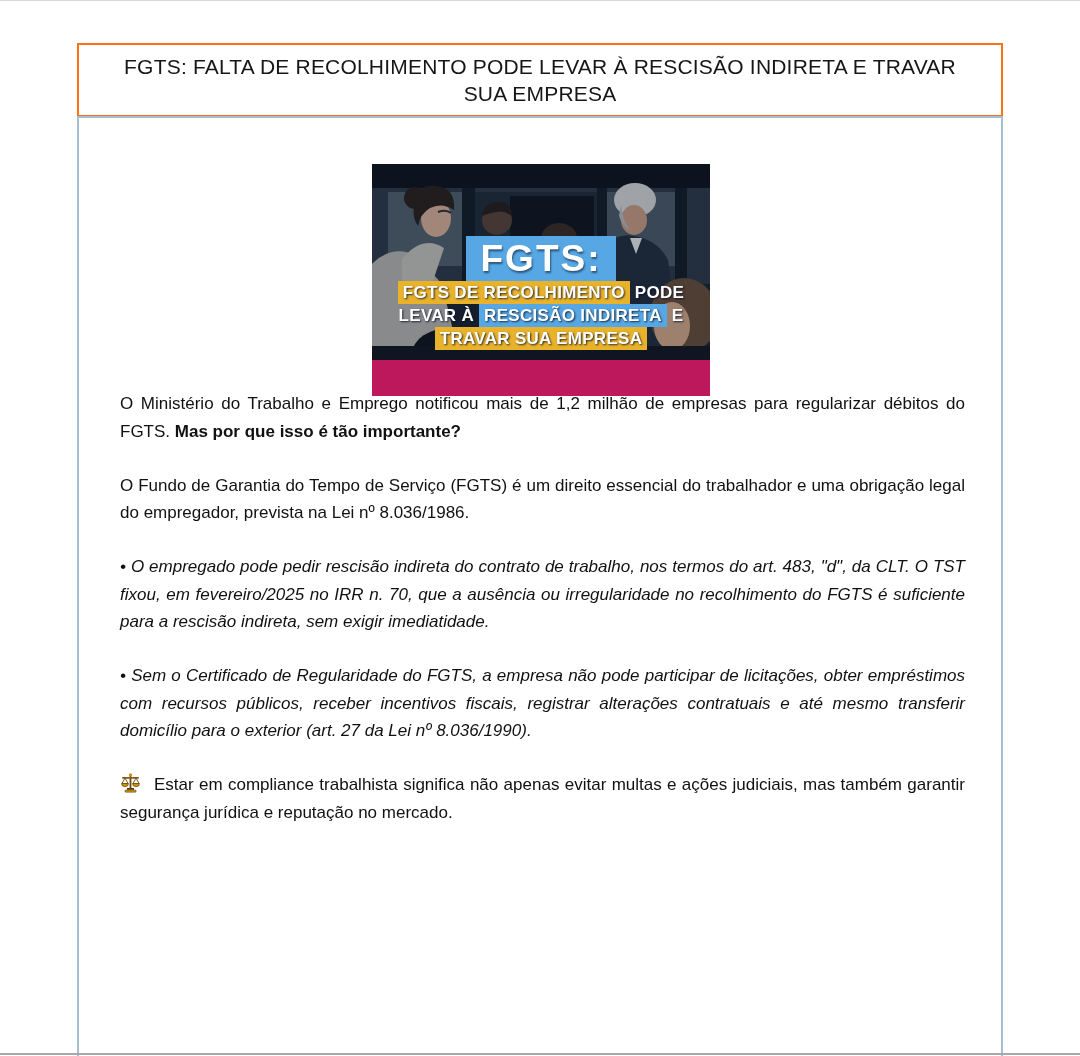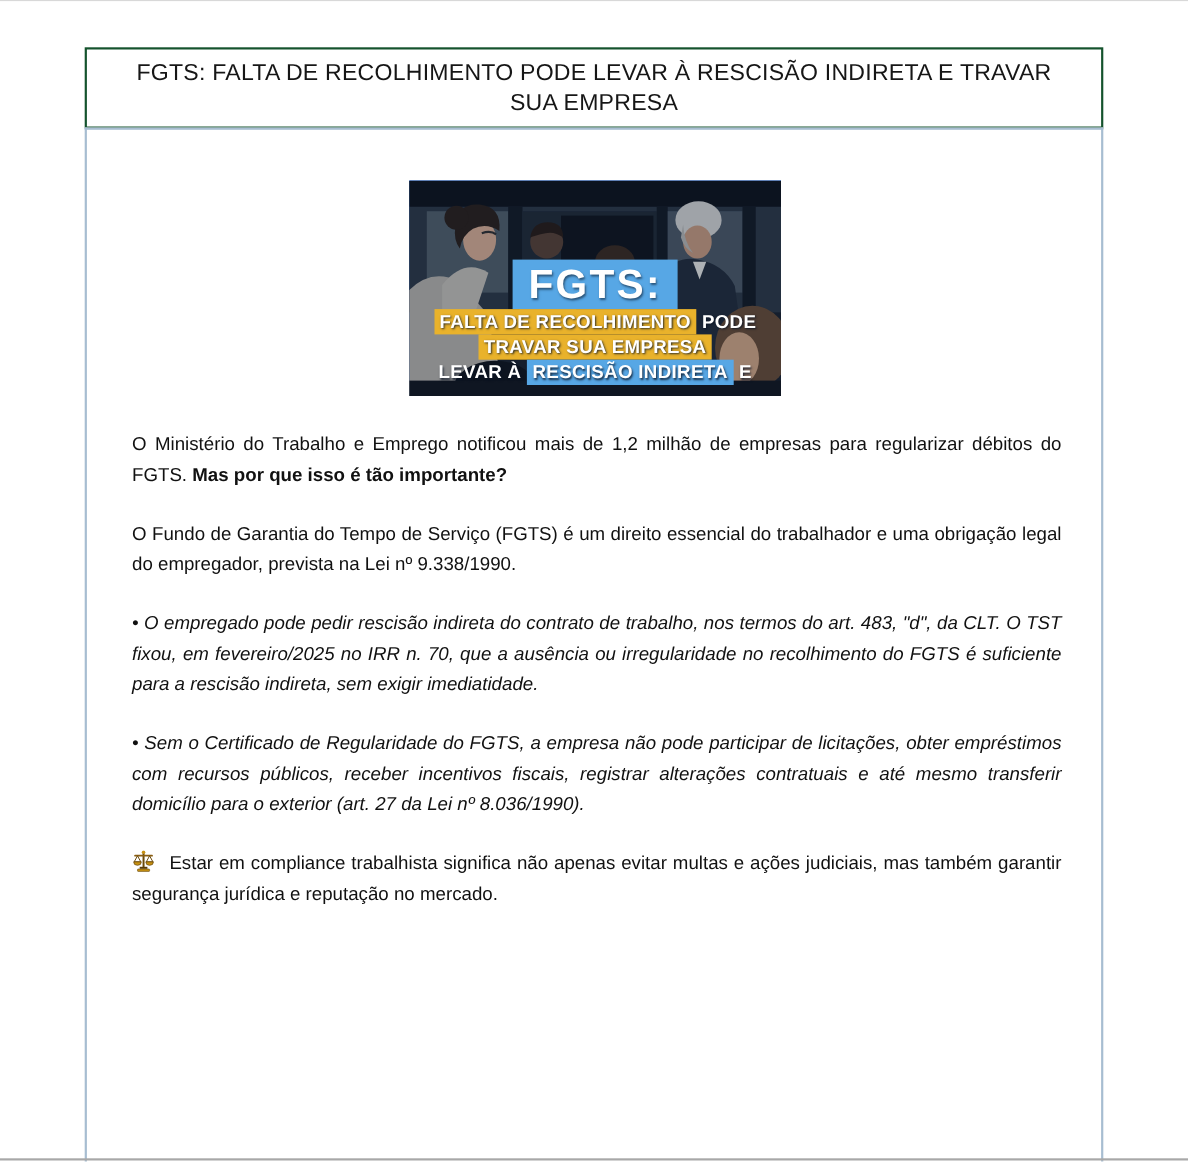--- a/index.html
+++ b/index.html
@@ -7,35 +7,35 @@
     width:1080px;height:1056px;position:relative;overflow:hidden;
     background:#ffffff;
     font-family:"Liberation Sans","DejaVu Sans",sans-serif;
     color:#1b1b1b;
   }
   .edge-line-top{position:absolute;left:0;top:0;width:1080px;height:1px;background:#d8d8d8;}
   .edge-line-bottom{position:absolute;left:0;top:1053px;width:1080px;height:2px;background:#a8a8a8;}
 
   .title-box{
     position:absolute;left:77px;top:43px;width:926px;height:74px;box-sizing:border-box;
-    border:2px solid #14532d;
+    border:2px solid #f97316;
     display:flex;align-items:center;justify-content:center;text-align:center;
     font-size:21px;line-height:27px;letter-spacing:0.2px;color:#161616;
     padding:0 28px;
   }
   .content-box{
     position:absolute;left:77px;top:116px;width:926px;height:958px;box-sizing:border-box;
     border:2px solid #a7bdd1;border-bottom:none;
     background:#ffffff;
   }
 
   
   .hero{
-    position:absolute;left:293px;top:46px;width:338px;height:196px;overflow:hidden;
-    background:#3b82f6;
+    position:absolute;left:293px;top:46px;width:338px;height:232px;overflow:hidden;
+    background:#be185d;
   }
   .hero svg{position:absolute;left:0;top:0;}
   .hero-overlay{
     position:absolute;left:0;top:72px;width:338px;
     display:flex;flex-direction:column;align-items:center;
     font-weight:700;color:#ffffff;text-align:center;
   }
   .ov-fgts{
     background:#57a7e5;font-size:37px;line-height:45px;padding:0 15px;letter-spacing:2px;
     text-shadow:1px 2px 2px rgba(8,18,35,.55);
@@ -108,29 +108,29 @@
       <ellipse cx="312" cy="152" rx="34" ry="38" fill="#5f452f"></ellipse>
       <ellipse cx="300" cy="162" rx="18" ry="24" fill="#c39a79"></ellipse>
 
       <ellipse cx="78" cy="190" rx="38" ry="26" fill="#0b0f15"></ellipse>
       <rect x="0" y="182" width="338" height="14" fill="#0d1118"></rect>
 
       <rect x="0" y="0" width="338" height="196" fill="#16294a" opacity="0.22"></rect>
     </svg>
     <div class="hero-overlay">
       <div class="ov-fgts">FGTS:</div>
-      <div class="ov-line"><span class="hl-y">FALTA DE RECOLHIMENTO</span> <span>PODE</span></div>
+      <div class="ov-line"><span class="hl-y">FGTS DE RECOLHIMENTO</span> <span>PODE</span></div>
+      <div class="ov-line"><span>LEVAR À</span> <span class="hl-b">RESCISÃO INDIRETA</span> <span>E</span></div>
       <div class="ov-line"><span class="hl-y">TRAVAR SUA EMPRESA</span></div>
-      <div class="ov-line"><span>LEVAR À</span> <span class="hl-b">RESCISÃO INDIRETA</span> <span>E</span></div>
     </div>
   </div>
 
   <div class="article">
     <p><span>O Ministério do Trabalho e Emprego notificou mais de 1,2 milhão de empresas para regularizar débitos do FGTS.</span> <span class="p-emph">Mas por que isso é tão importante?</span></p>
-    <p>O Fundo de Garantia do Tempo de Serviço (FGTS) é um direito essencial do trabalhador e uma obrigação legal do empregador, prevista na Lei nº 9.338/1990.</p>
+    <p>O Fundo de Garantia do Tempo de Serviço (FGTS) é um direito essencial do trabalhador e uma obrigação legal do empregador, prevista na Lei nº 8.036/1986.</p>
     <p class="p-italic">• O empregado pode pedir rescisão indireta do contrato de trabalho, nos termos do art. 483, "d", da CLT. O TST fixou, em fevereiro/2025 no IRR n. 70, que a ausência ou irregularidade no recolhimento do FGTS é suficiente para a rescisão indireta, sem exigir imediatidade.</p>
     <p class="p-italic">• Sem o Certificado de Regularidade do FGTS, a empresa não pode participar de licitações, obter empréstimos com recursos públicos, receber incentivos fiscais, registrar alterações contratuais e até mesmo transferir domicílio para o exterior (art. 27 da Lei nº 8.036/1990).</p>
     <p><span class="scales"><svg width="21" height="20" viewBox="0 0 21 20">
         <rect x="9.6" y="1.5" width="1.8" height="14" fill="#6b4a0a"></rect>
         <circle cx="10.5" cy="1.8" r="1.6" fill="#c79112"></circle>
         <rect x="2" y="4" width="17" height="1.7" rx="0.8" fill="#8a5e12"></rect>
         <path d="M5,5 L2,10.5 L8,10.5 Z" fill="none" stroke="#6b4a0a" stroke-width="0.9"></path>
         <path d="M1.5,10.5 A3.5 3.2 0 0 0 8.5,10.5 Z" fill="#c79112" stroke="#5a3c08" stroke-width="0.6"></path>
         <path d="M16,5 L13,10.5 L19,10.5 Z" fill="none" stroke="#6b4a0a" stroke-width="0.9"></path>
         <path d="M12.5,10.5 A3.5 3.2 0 0 0 19.5,10.5 Z" fill="#c79112" stroke="#5a3c08" stroke-width="0.6"></path>

